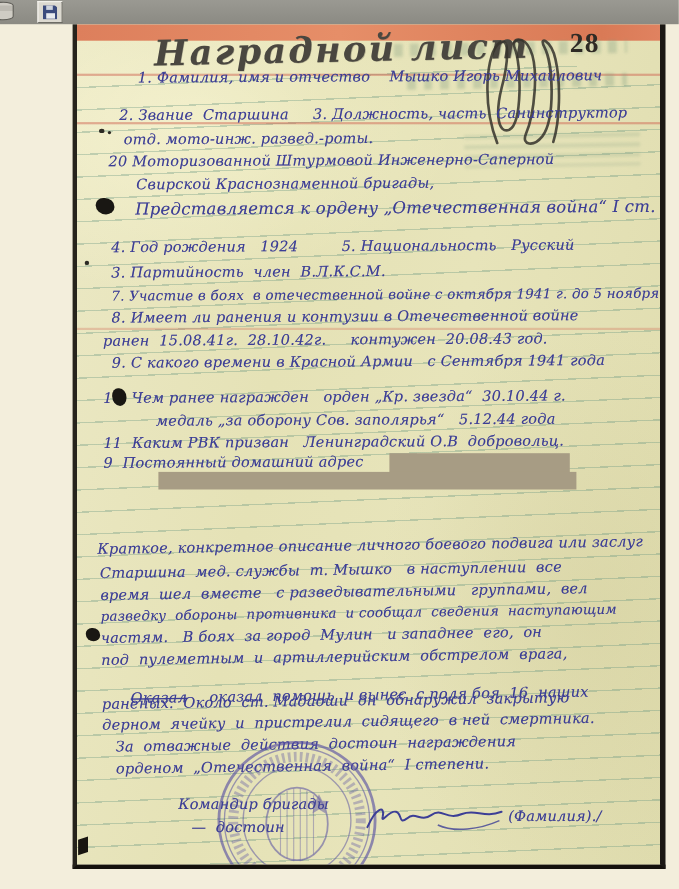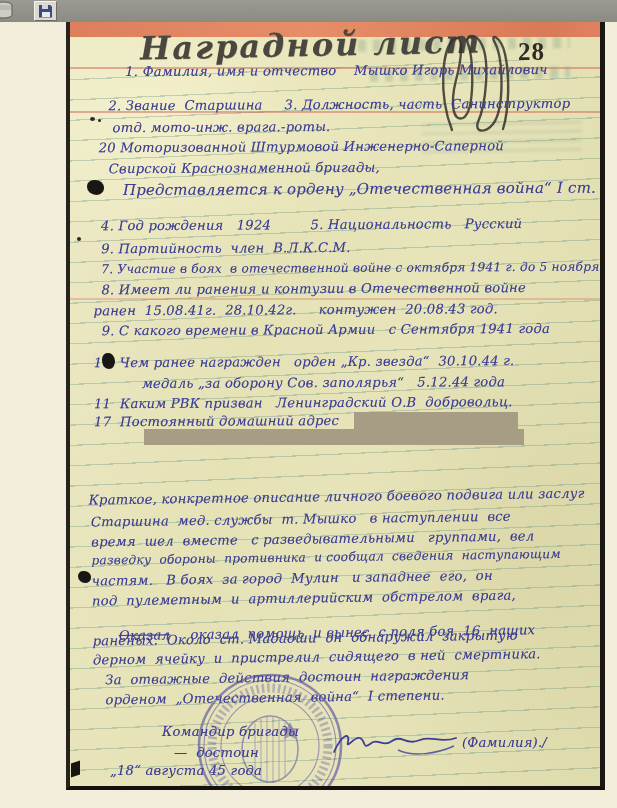--- a/index.html
+++ b/index.html
@@ -33,21 +33,21 @@
   .ink{position:absolute;white-space:pre;font-style:italic;color:#3c3e96;
     font-size:13.2px;letter-spacing:.2px;line-height:1.1;
     text-shadow:0 0 .6px rgba(60,62,150,.45);}
   .ink.small{font-size:12.2px;}
   .ink.big{font-size:15px;}
   .struck{text-decoration:line-through;margin-right:16px;}
   .doc-title{position:absolute;left:70px;top:4px;font-style:italic;font-weight:bold;
     font-size:32px;letter-spacing:2px;color:#4a4740;transform:rotate(-1.2deg);
     text-shadow:.5px .5px 0 rgba(74,71,64,.35);}
   .pagenum{position:absolute;left:448px;top:4px;font-family:"Liberation Serif",serif;
-    font-weight:bold;font-size:25px;color:#2f2b25;letter-spacing:1px;margin-top:12px;}
+    font-weight:bold;font-size:25px;color:#2f2b25;letter-spacing:1px;}
   .formblock{transform:rotate(-.3deg);}
   .descblock{transform:rotate(-.8deg);}
   
   .redact{position:absolute;background:#a79c84;}
   .blot{position:absolute;background:#191713;border-radius:45% 58% 50% 62%;}
   .dot{position:absolute;background:#2c2a24;border-radius:50%;}
   .bleed{position:absolute;filter:blur(1.4px);pointer-events:none;transform:rotate(-1deg);}
   .bleed.rows{background:repeating-linear-gradient(90deg,rgba(128,156,126,.32) 0 8px,rgba(128,156,126,0) 8px 15px);}
   .bleed.stack{background:repeating-linear-gradient(0deg,rgba(128,156,126,.22) 0 3px,rgba(128,156,126,0) 3px 9px);}
   .stamp{position:absolute;left:124px;top:648px;opacity:.78;}
@@ -87,34 +87,34 @@
   <div class="pagenum">28</div>
   <div class="doc-title">Наградной лист</div>
 
   <svg class="scrawl" width="95" height="110" viewBox="0 0 95 110">
     <path d="M30 100 C16 64 20 18 32 9 C42 2 40 28 34 50 C28 74 31 92 41 88 C53 82 52 28 46 14 C42 4 54 2 60 15 C68 32 64 74 56 92 C52 102 63 104 71 94 C83 78 81 28 73 13 C67 2 79 6 83 24 C88 46 87 80 81 99" fill="none" stroke="#35332c" stroke-width="2.4" stroke-linecap="round"></path>
   </svg>
 
   <div class="formblock">
     <div class="ink" style="left:55px;top:42px">1. Фамилия, имя и отчество    Мышко Игорь Михайлович</div>
     <div class="ink" style="left:38px;top:76px">2. Звание  Старшина     3. Должность, часть  Санинструктор</div>
-    <div class="ink" style="left:42px;top:98px">отд. мото-инж. врага.-роты.</div>
+    <div class="ink" style="left:42px;top:98px">отд. мото-инж. развед.-роты.</div>
     <div class="ink" style="left:28px;top:118px">20 Моторизованной Штурмовой Инженерно-Саперной</div>
-    <div class="ink" style="left:38px;top:139px">Свирской Краснознаменной бригады,</div>
+    <div class="ink" style="left:53px;top:139px">Свирской Краснознаменной бригады,</div>
     <div class="ink big" style="left:52px;top:159px">Представляется к ордену „Отечественная война“ I ст.</div>
     <div class="ink" style="left:30px;top:196px">4. Год рождения   1924         5. Национальность   Русский</div>
-    <div class="ink" style="left:30px;top:219px">9. Партийность  член  В.Л.К.С.М.</div>
+    <div class="ink" style="left:30px;top:219px">3. Партийность  член  В.Л.К.С.М.</div>
     <div class="ink small" style="left:30px;top:240px">7. Участие в боях  в отечественной войне с октября 1941 г. до 5 ноября 44 г.</div>
     <div class="ink" style="left:30px;top:260px">8. Имеет ли ранения и контузии в Отечественной войне</div>
     <div class="ink" style="left:22px;top:281px">ранен  15.08.41г.  28.10.42г.     контужен  20.08.43 год.</div>
     <div class="ink" style="left:30px;top:301px">9. С какого времени в Красной Армии   с Сентября 1941 года</div>
     <div class="ink" style="left:22px;top:333px">10  Чем ранее награжден   орден „Кр. звезда“  30.10.44 г.</div>
     <div class="ink" style="left:70px;top:354px">медаль „за оборону Сов. заполярья“   5.12.44 года</div>
     <div class="ink" style="left:22px;top:374px">11  Каким РВК призван   Ленинградский О.В  добровольц.</div>
-    <div class="ink" style="left:22px;top:392px">17  Постоянный домашний адрес</div>
+    <div class="ink" style="left:22px;top:392px">9  Постоянный домашний адрес</div>
   </div>
 
   <div class="redact" style="left:284px;top:390px;width:164px;height:18px"></div>
   <div class="redact" style="left:74px;top:407px;width:380px;height:16px"></div>
 
   <div class="descblock">
     <div class="ink" style="left:12px;top:468px">Краткое, конкретное описание личного боевого подвига или заслуг</div>
     <div class="ink" style="left:14px;top:490px">Старшина  мед. службы  т. Мышко   в наступлении  все</div>
     <div class="ink" style="left:14px;top:510px">время  шел  вместе   с разведывательными   группами,  вел</div>
     <div class="ink small" style="left:14px;top:529px">разведку  обороны  противника  и сообщал  сведения  наступающим</div>
@@ -141,21 +141,20 @@
     </g>
   </svg>
 
   <div class="ink" style="left:92px;top:703px">Командир бригады</div>
   <div class="ink" style="left:104px;top:724px">—  достоин</div>
   <svg class="sig-svg" width="150" height="40" viewBox="0 0 150 40">
     <path d="M6 28 C14 10 22 8 20 18 C18 26 26 12 32 14 C38 16 34 26 42 20 C50 13 54 24 64 17 C74 10 78 22 92 16 C104 11 112 20 128 14" fill="none" stroke="#3c3e96" stroke-width="1.8" stroke-linecap="round"></path>
     <path d="M70 26 C85 33 108 30 126 22" fill="none" stroke="#3c3e96" stroke-width="1.4" opacity=".8"></path>
   </svg>
   <div class="ink" style="left:392px;top:714px">(Фамилия)./</div>
-  <div class="ink" style="left:40px;top:742px">„18“ августа 45 года</div>
 
   <div class="blot" style="left:17px;top:158px;width:17px;height:15px"></div>
   <div class="blot" style="left:32px;top:331px;width:13px;height:16px"></div>
   <div class="blot" style="left:8px;top:549px;width:13px;height:12px"></div>
   <div class="dot" style="left:20px;top:95px;width:5px;height:4px"></div>
   <div class="dot" style="left:28px;top:97px;width:3px;height:3px"></div>
   <div class="dot" style="left:7px;top:215px;width:4px;height:4px"></div>
   <div class="corner"></div>
 </div>
 

